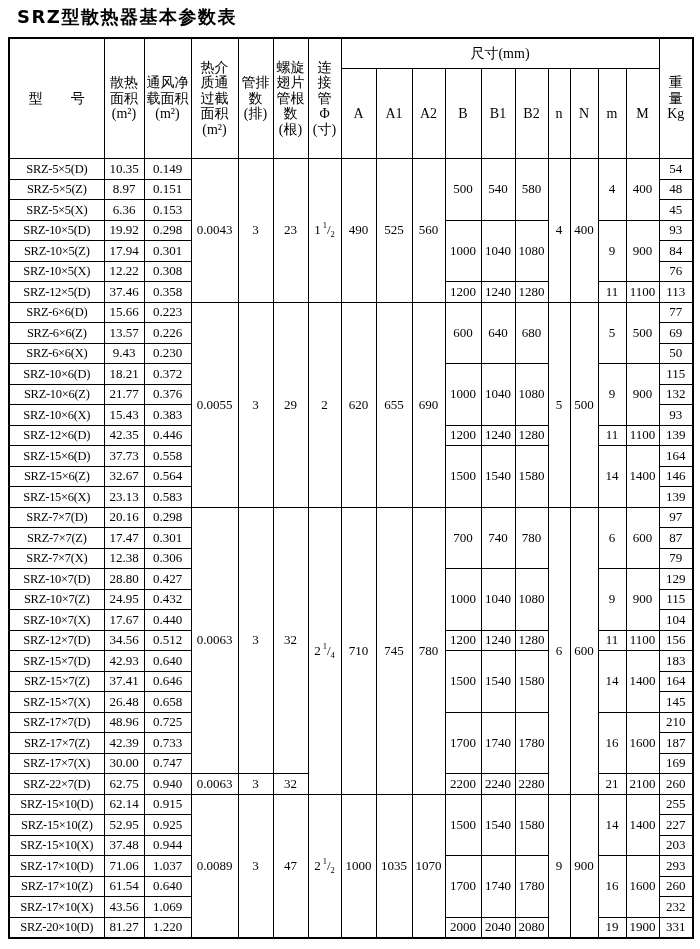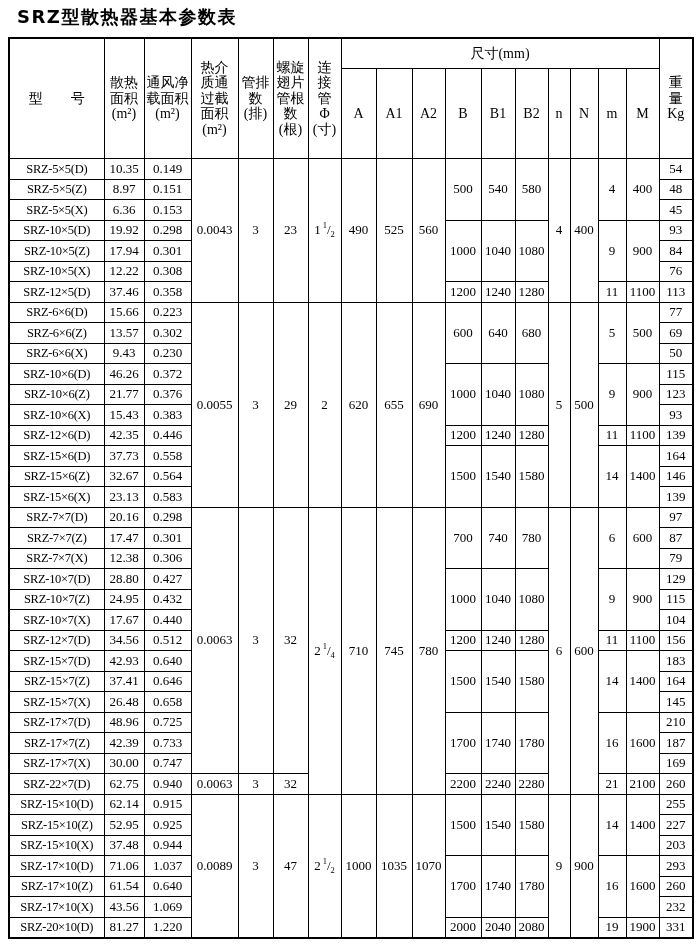--- a/index.html
+++ b/index.html
@@ -197,45 +197,45 @@
           <td class="col-B2" rowspan="3">680</td>
           <td class="col-n" rowspan="10">5</td>
           <td class="col-N" rowspan="10">500</td>
           <td class="col-m" rowspan="3">5</td>
           <td class="col-M" rowspan="3">500</td>
           <td class="col-wt">77</td>
         </tr>
         <tr>
           <td class="col-model">SRZ-6×6(Z)</td>
           <td class="col-heat">13.57</td>
-          <td class="col-vent">0.302</td>
+          <td class="col-vent">0.226</td>
           <td class="col-wt">69</td>
         </tr>
         <tr>
           <td class="col-model">SRZ-6×6(X)</td>
           <td class="col-heat">9.43</td>
           <td class="col-vent">0.230</td>
           <td class="col-wt">50</td>
         </tr>
         <tr>
           <td class="col-model">SRZ-10×6(D)</td>
-          <td class="col-heat">46.26</td>
+          <td class="col-heat">18.21</td>
           <td class="col-vent">0.372</td>
           <td class="col-B" rowspan="3">1000</td>
           <td class="col-B1" rowspan="3">1040</td>
           <td class="col-B2" rowspan="3">1080</td>
           <td class="col-m" rowspan="3">9</td>
           <td class="col-M" rowspan="3">900</td>
           <td class="col-wt">115</td>
         </tr>
         <tr>
           <td class="col-model">SRZ-10×6(Z)</td>
           <td class="col-heat">21.77</td>
           <td class="col-vent">0.376</td>
-          <td class="col-wt">123</td>
+          <td class="col-wt">132</td>
         </tr>
         <tr>
           <td class="col-model">SRZ-10×6(X)</td>
           <td class="col-heat">15.43</td>
           <td class="col-vent">0.383</td>
           <td class="col-wt">93</td>
         </tr>
         <tr>
           <td class="col-model">SRZ-12×6(D)</td>
           <td class="col-heat">42.35</td>

